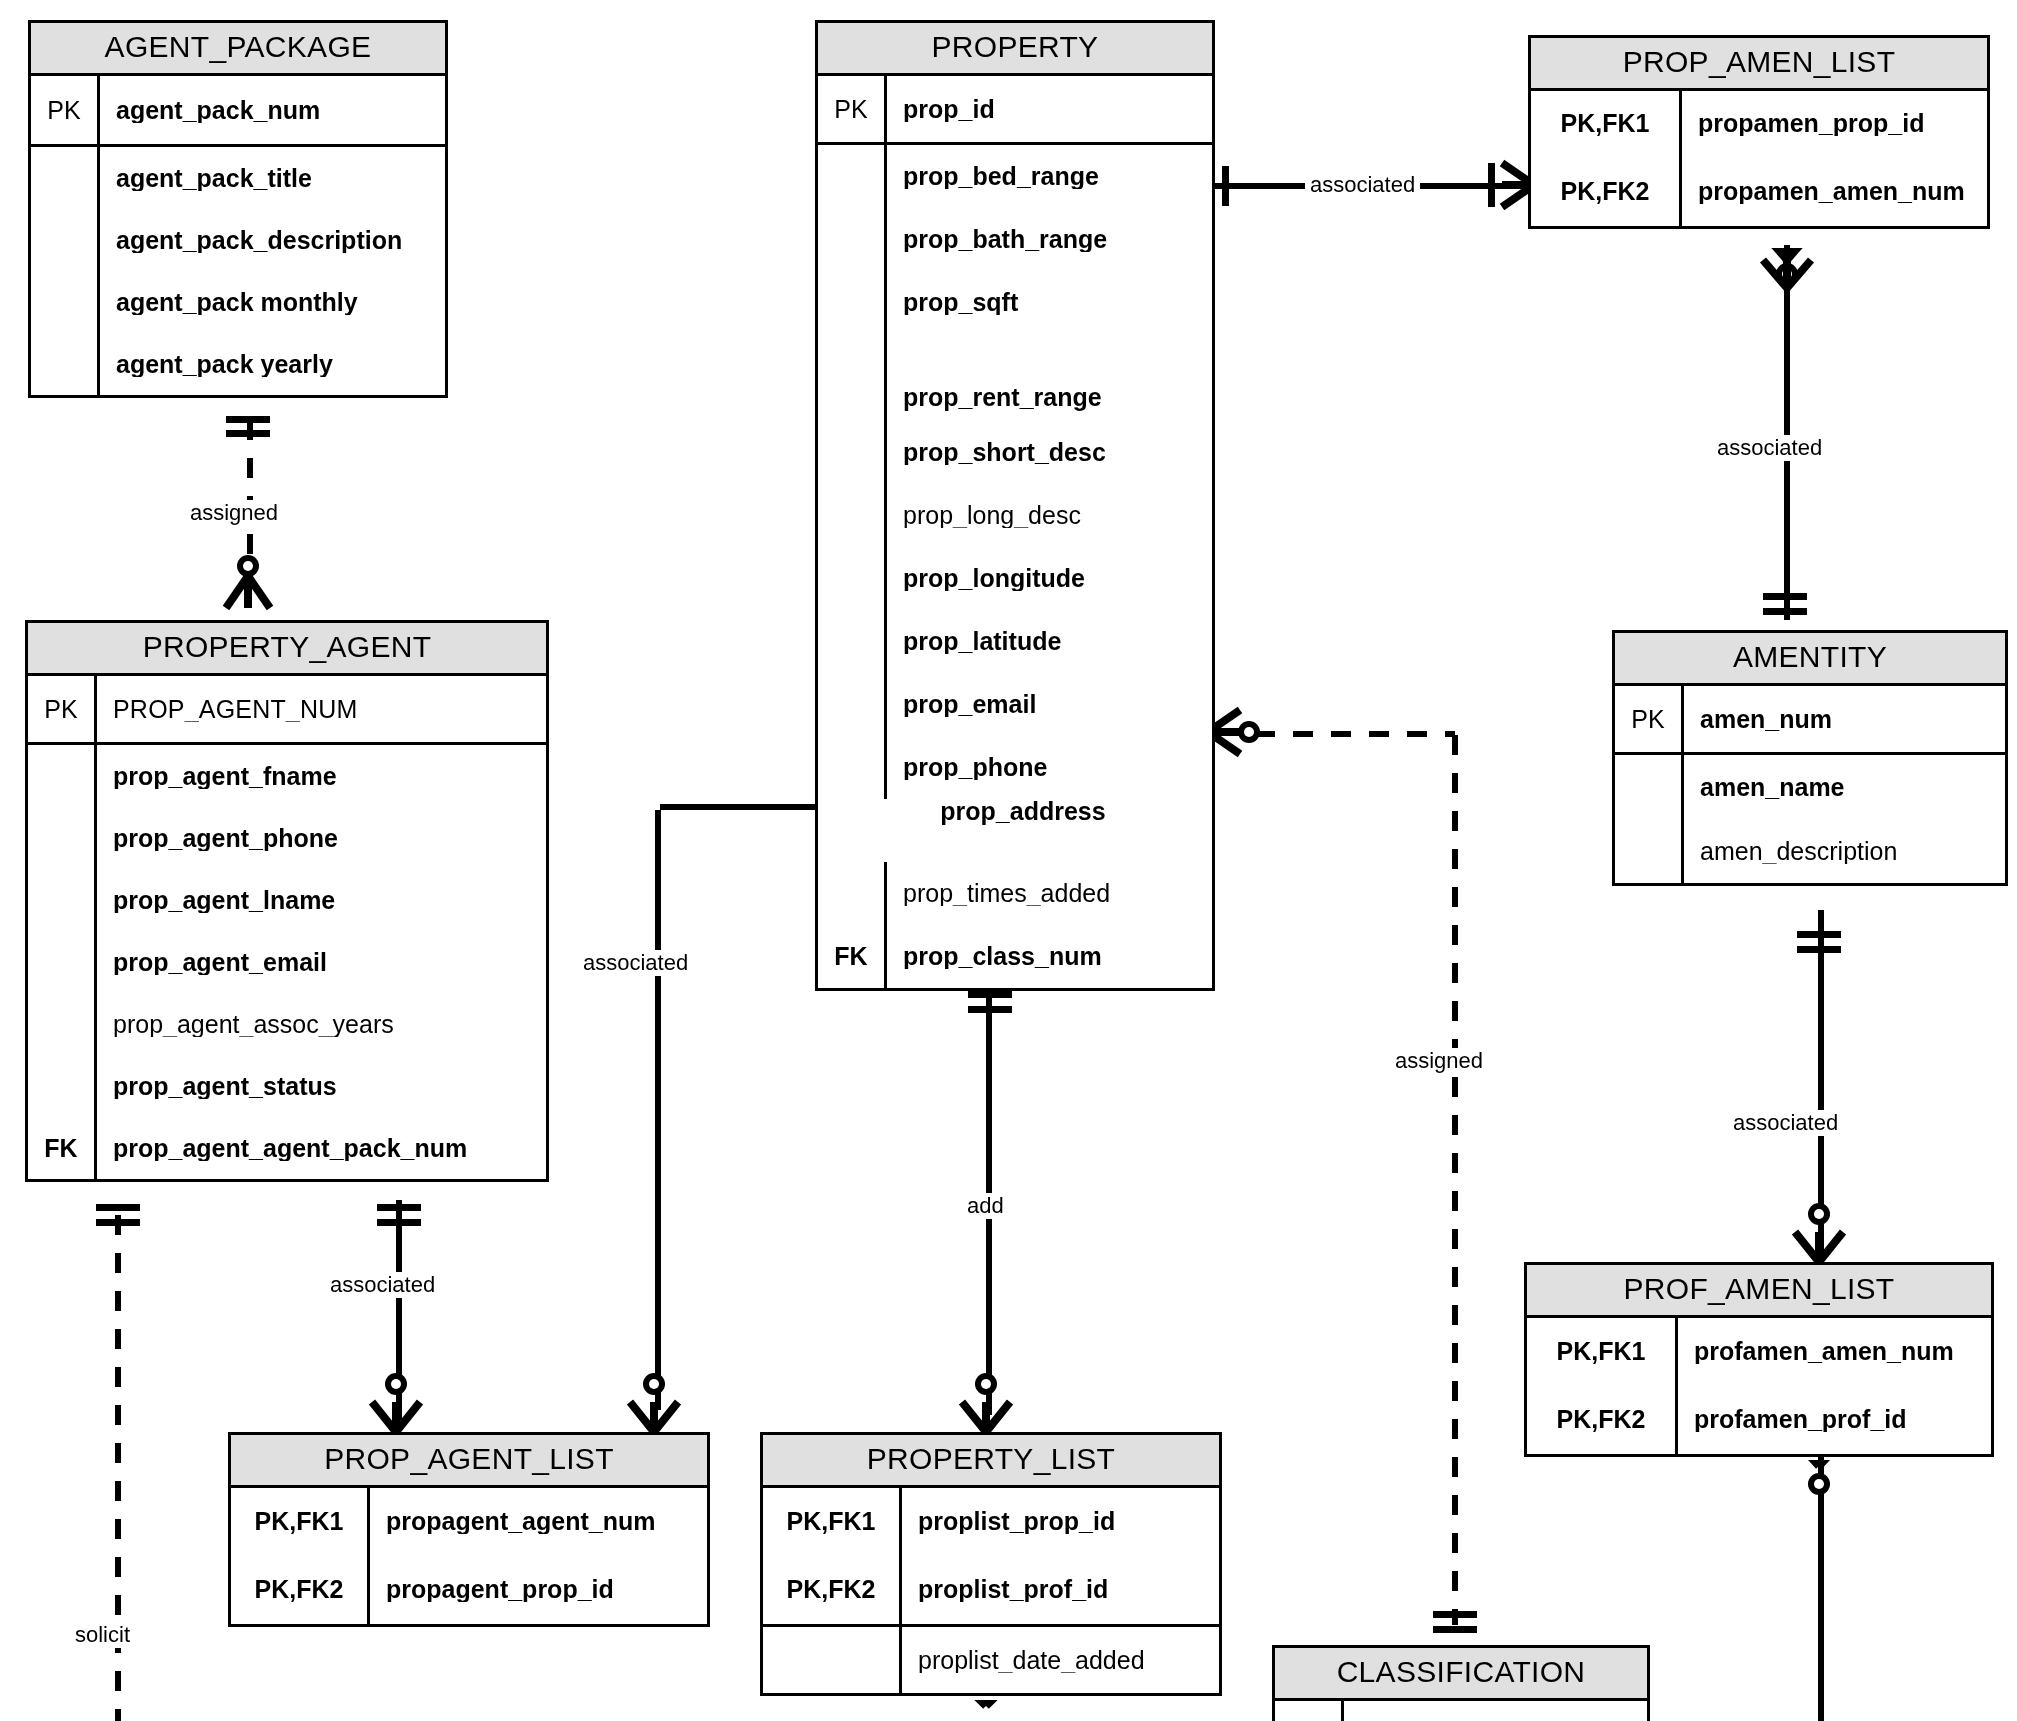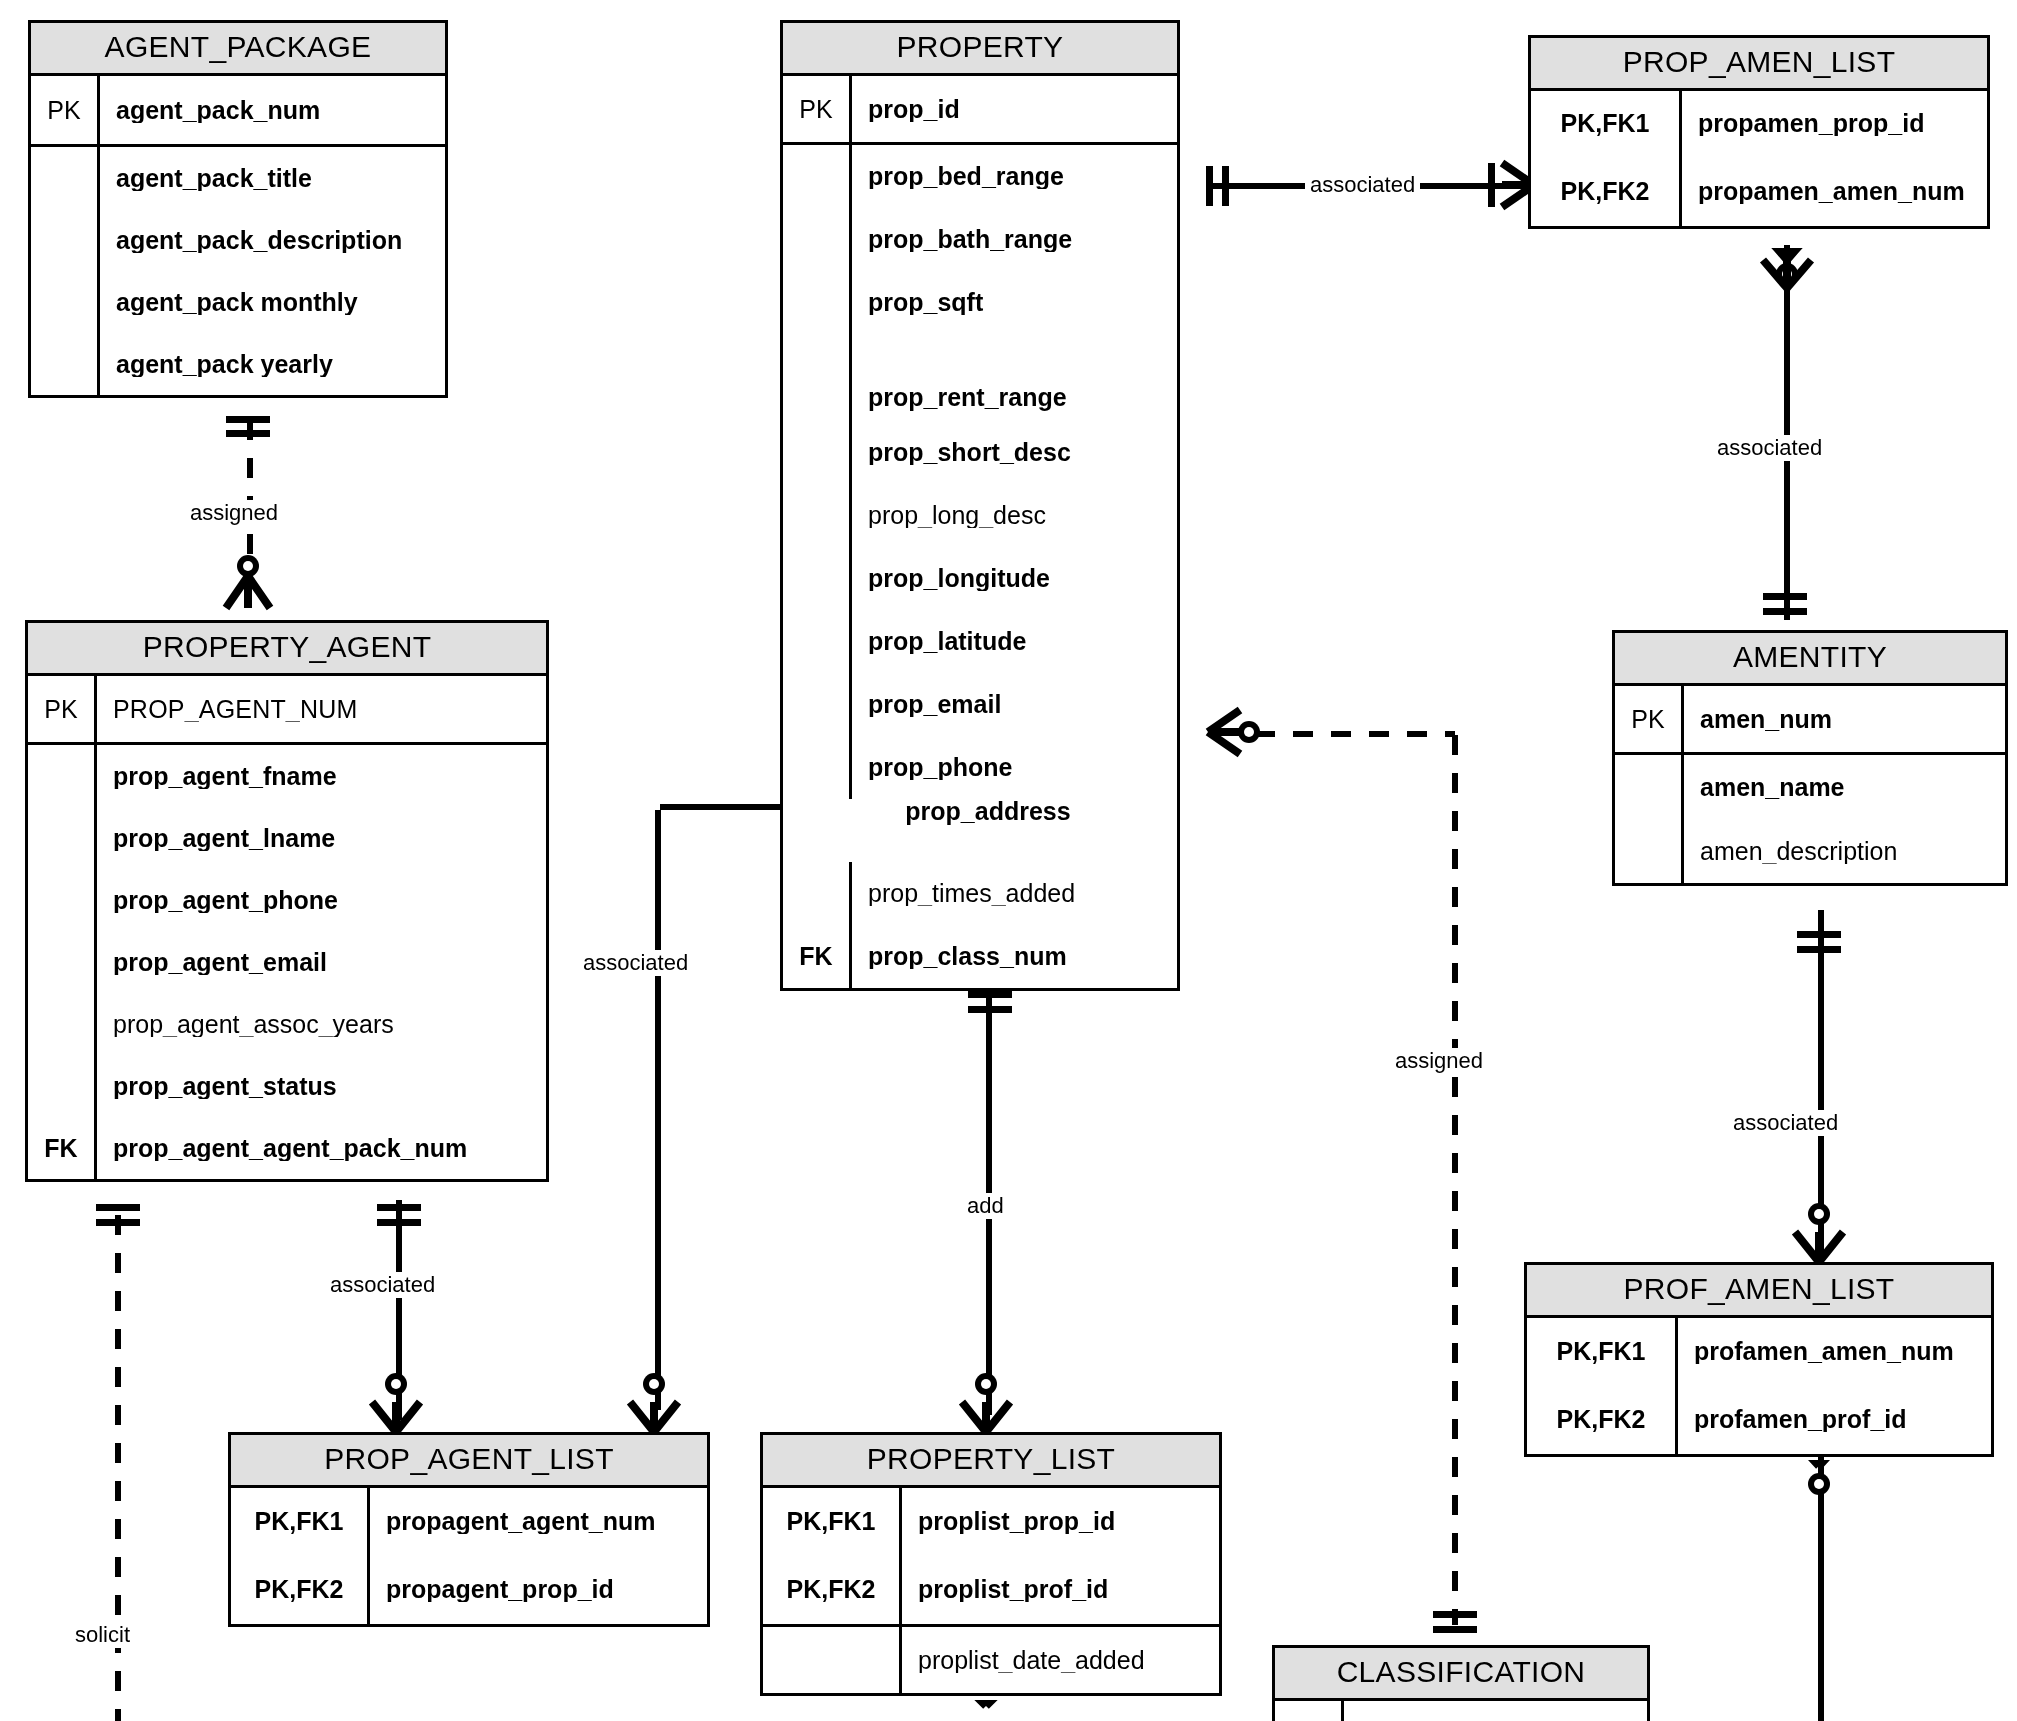--- a/index.html
+++ b/index.html
@@ -312,21 +312,21 @@
         <span class="attr-name bold">agent_pack monthly</span>
       </div>
       <div class="attr-row" style="min-height:62px;">
         <span class="attr-key" style="width:66px;"></span>
         <span class="attr-sep"></span>
         <span class="attr-name bold">agent_pack yearly</span>
       </div>
     </div>
   </div>
 
-  <div class="entity" style="left:780px; top:20px; width:400px;">
+  <div class="entity" style="left:815px; top:20px; width:400px;">
     <div class="ent-title">PROPERTY</div>
     <div class="ent-section">
       <div class="attr-row" style="min-height:66px;">
         <span class="attr-key pk-plain" style="width:66px;">PK</span>
         <span class="attr-sep"></span>
         <span class="attr-name bold under">prop_id</span>
       </div>
     </div>
     <div class="ent-section">
       <div class="attr-row" style="min-height:63px;">
@@ -447,26 +447,26 @@
     </div>
     <div class="ent-section">
       <div class="attr-row" style="min-height:62px;">
         <span class="attr-key" style="width:66px;"></span>
         <span class="attr-sep"></span>
         <span class="attr-name bold">prop_agent_fname</span>
       </div>
       <div class="attr-row" style="min-height:62px;">
         <span class="attr-key" style="width:66px;"></span>
         <span class="attr-sep"></span>
+        <span class="attr-name bold">prop_agent_phone</span>
+      </div>
+      <div class="attr-row" style="min-height:62px;">
+        <span class="attr-key" style="width:66px;"></span>
+        <span class="attr-sep"></span>
         <span class="attr-name bold">prop_agent_lname</span>
-      </div>
-      <div class="attr-row" style="min-height:62px;">
-        <span class="attr-key" style="width:66px;"></span>
-        <span class="attr-sep"></span>
-        <span class="attr-name bold">prop_agent_phone</span>
       </div>
       <div class="attr-row" style="min-height:62px;">
         <span class="attr-key" style="width:66px;"></span>
         <span class="attr-sep"></span>
         <span class="attr-name bold">prop_agent_email</span>
       </div>
       <div class="attr-row" style="min-height:62px;">
         <span class="attr-key" style="width:66px;"></span>
         <span class="attr-sep"></span>
         <span class="attr-name plain">prop_agent_assoc_years</span>

